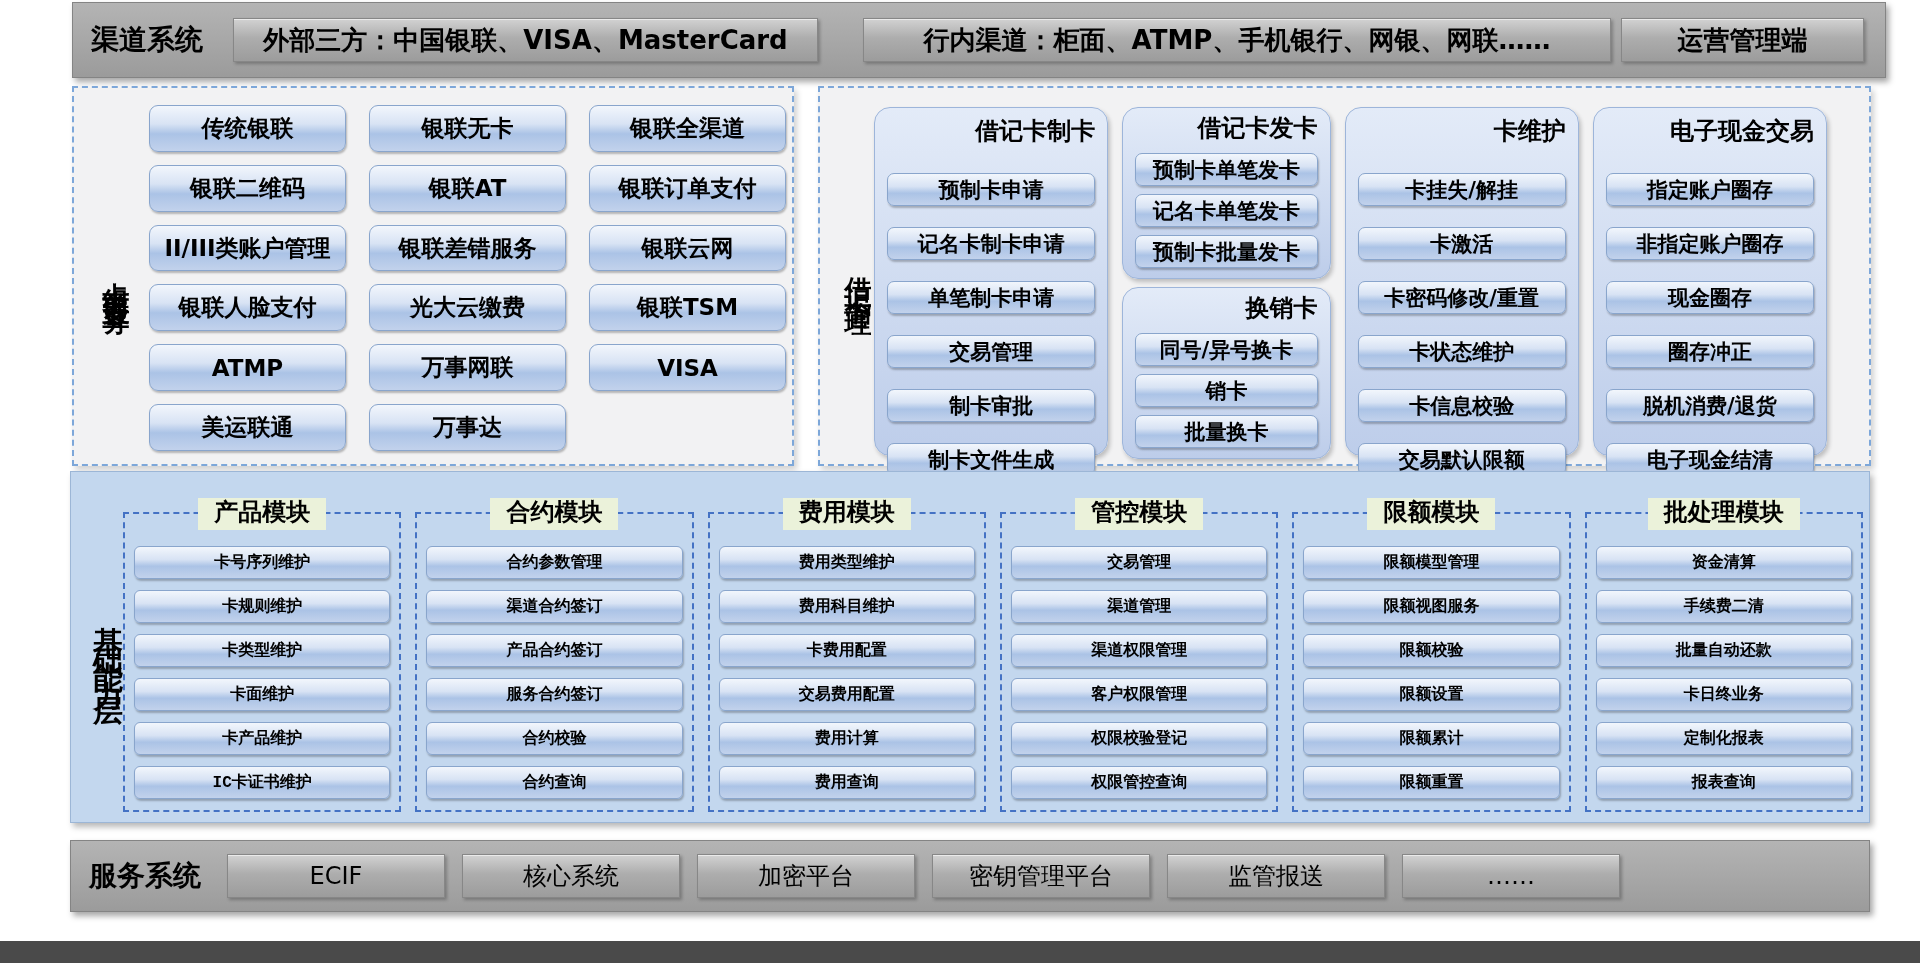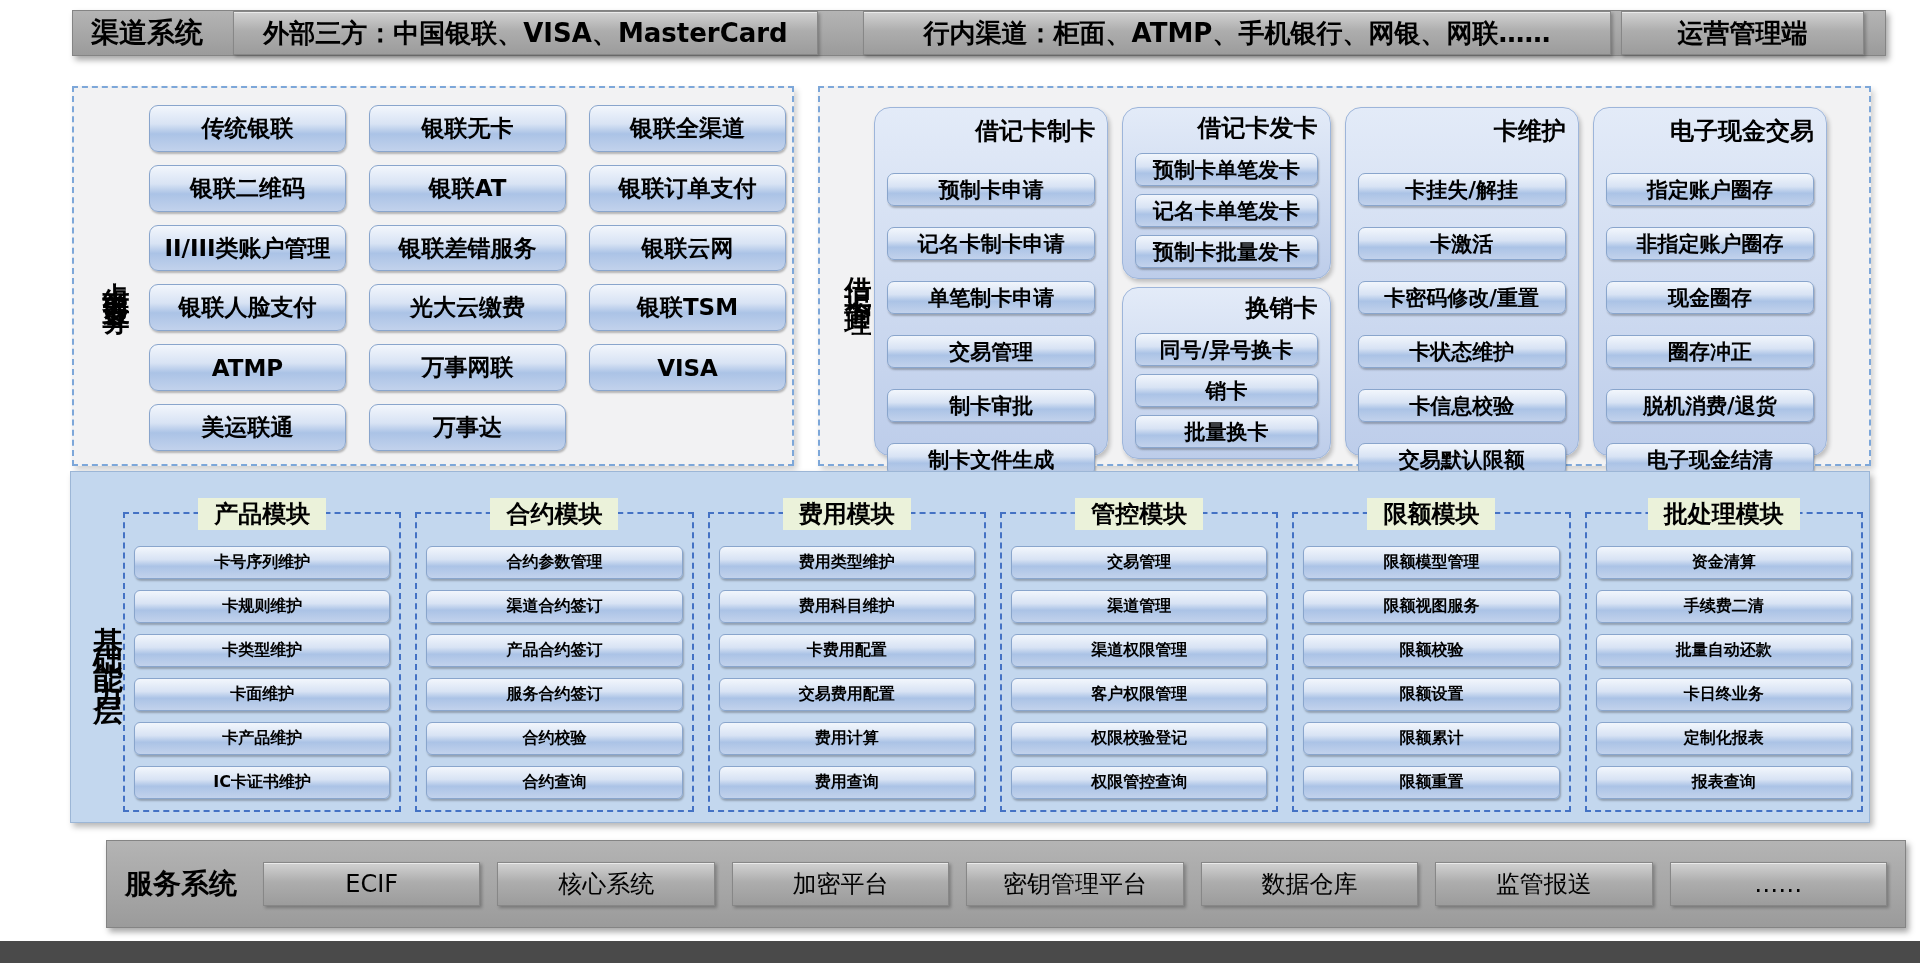--- a/index.html
+++ b/index.html
@@ -8,22 +8,22 @@
   .page { position:relative; width:1920px; height:974px; background:#ffffff; overflow:hidden; }
 
   
   .graybar {
     position:absolute; left:72px; width:1814px;
     background:linear-gradient(#b4b4b4,#9b9b9b);
     border:1px solid #848484;
     box-shadow:3px 4px 6px rgba(0,0,0,0.35);
     display:flex; align-items:center; padding:0 18px;
   }
-  .topbar { top:10px; height:46px; }
-  .servicebar { top:840px; left:70px; width:1800px; height:88px;margin-left:36px; }
+  .topbar { top:2px; height:76px; }
+  .servicebar { top:840px; left:70px; width:1800px; height:72px; }
   .bar-label { font-size:28px; font-weight:bold; white-space:nowrap; }
   .gray-btn {
     background:linear-gradient(#d2d2d2,#adadad 45%,#9c9c9c);
     border:1px solid #878787;
     box-shadow:inset 0 1px 0 rgba(255,255,255,.55), 2px 2px 3px rgba(0,0,0,.25);
     display:flex; align-items:center; justify-content:center;
     white-space:nowrap; height:44px;
   }
   .topbar .gray-btn { font-weight:bold; font-size:26px; }
   .topbar-btn1 { width:585px; margin-left:30px; }
@@ -99,21 +99,21 @@
     font-size:30px; font-weight:bold; letter-spacing:18px; white-space:nowrap;
   }
   .modules {
     position:absolute; left:52px; top:40px; width:1740px; height:300px;
     display:flex; gap:14px;
   }
   .module {
     flex:1; position:relative;
     border:2px dashed #4472c4;
     padding:32px 9px 10px;
-    display:flex; flex-direction:column;
+    display:flex; flex-direction:column;font-family:Liberation Mono, monospace;
   }
   .module-header {
     position:absolute; top:-16px; left:50%; transform:translateX(-50%);
     background:#ebf2da; padding:1px 16px; white-space:nowrap;
     font-size:24px; font-weight:bold; line-height:30px;
   }
   .mod-pill { height:33px; margin-bottom:11px; border-radius:6px; font-size:16px; }
   .mod-pill.last { margin-bottom:0; }
 
   
@@ -277,20 +277,19 @@
 
     </div>
   </div>
 
   <div class="graybar servicebar">
     <div class="bar-label">服务系统</div>
     <div class="gray-btn service-btn first">ECIF</div>
     <div class="gray-btn service-btn">核心系统</div>
     <div class="gray-btn service-btn">加密平台</div>
     <div class="gray-btn service-btn">密钥管理平台</div>
-    <div class="gray-btn service-btn">数据仓库</div>
     <div class="gray-btn service-btn">监管报送</div>
     <div class="gray-btn service-btn">……</div>
   </div>
 
   <div class="bottom-bar"></div>
 
 </div>
 
 </body></html>

